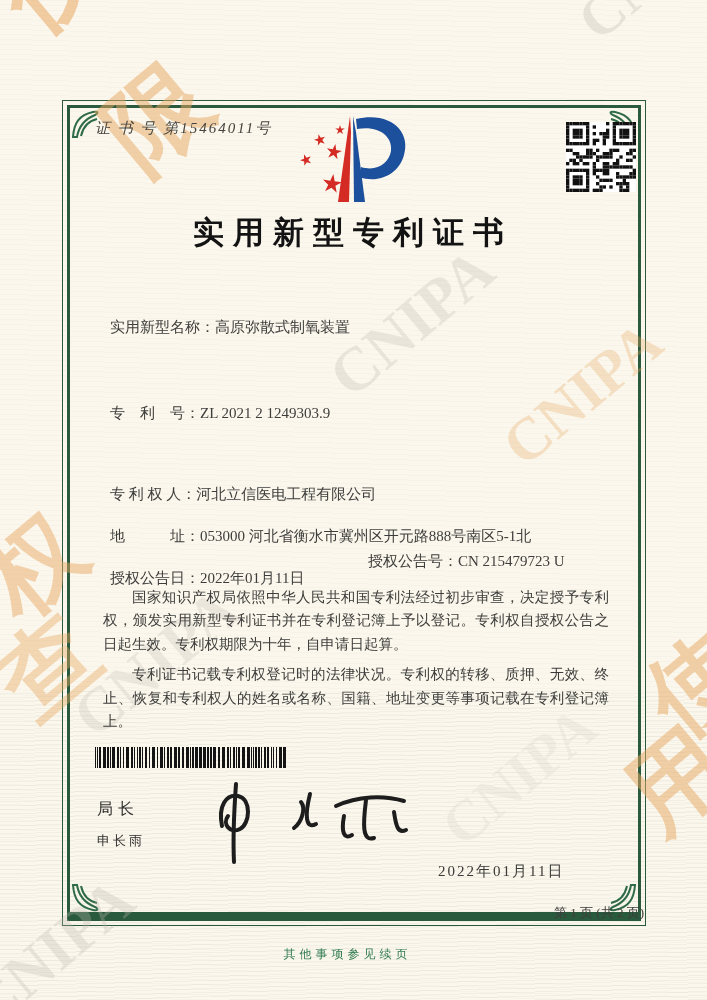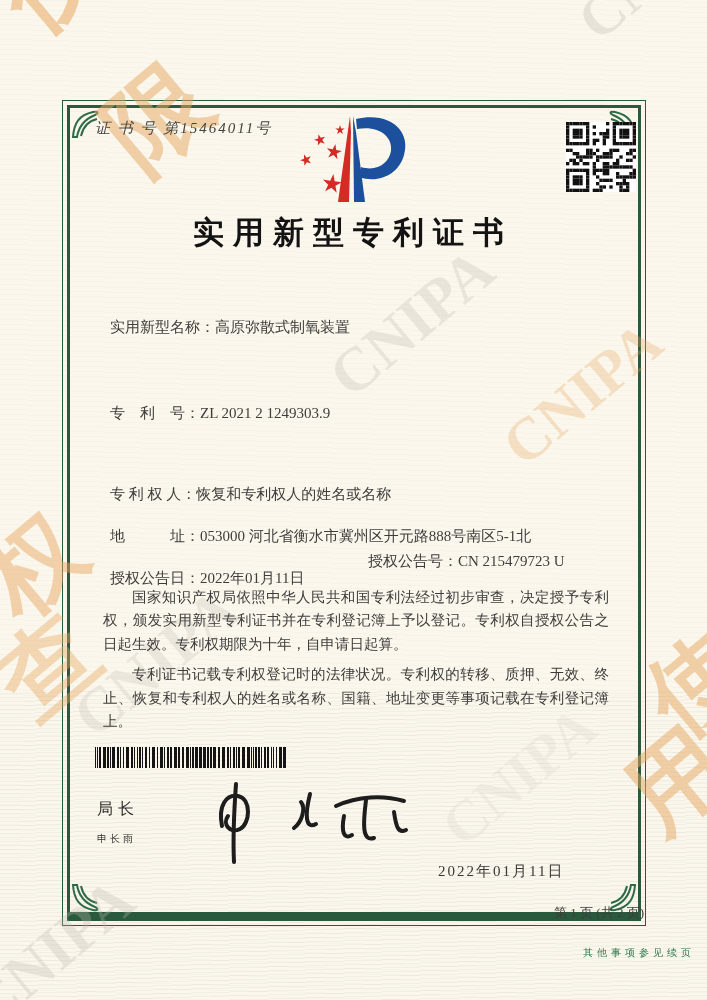--- a/index.html
+++ b/index.html
@@ -51,30 +51,30 @@
   .field-label{color:#3d3d3b;}
   .field-value{color:#3d3d3b;margin-top:33px;}
   .grant-no{position:absolute; left:273px; top:0;}
   .body-text{
     position:absolute; left:95px; top:586px; width:522px; font-size:14.5px;
     line-height:1.62; text-align:justify; color:#3d3d3b; z-index:4;
   }
   .body-text p{margin:0 8px 7px; text-indent:2em;}
   .barcode{position:absolute; left:95px; top:747px; width:196px; height:21px; z-index:4;}
   .signer-title{position:absolute; left:97px; top:799px; font-size:16px; letter-spacing:5px; color:#2e2e2c; z-index:4;}
-  .signer-name{position:absolute; left:97px; top:832px; font-size:10px; letter-spacing:3px; color:#2e2e2c; z-index:4;}
+  .signer-name{position:absolute; left:97px; top:832px; font-size:13px; letter-spacing:3px; color:#2e2e2c; z-index:4;}
   .signature{position:absolute; left:198px; top:772px; width:230px; height:95px; z-index:4;}
   .issue-date{position:absolute; left:438px; top:862px; font-size:15px; letter-spacing:2px; color:#3a3a38; z-index:4;}
   .page-number{
     position:absolute; left:62px; top:904px; width:582px; text-align:right;
     font-size:13px; color:#3d3d3b; z-index:4;
   }
   .continuation-note{
-    position:absolute; left:0; top:946px; width:695px; text-align:right;
-    font-size:10px; letter-spacing:4px; color:var(--footer-green,#2f7a4e); z-index:4;
+    position:absolute; left:0; top:946px; width:695px; text-align:center;
+    font-size:12px; letter-spacing:4px; color:var(--footer-green,#2f7a4e); z-index:4;
   }
 </style>
 </head>
 <body>
 
 <div class="page">
 
   <div class="texture-light"></div>
   <div class="texture-strong"></div>
   <div class="watermark-layer" id="watermark-layer">
@@ -345,21 +345,21 @@
 
   <div class="title">实用新型专利证书</div>
 
   <div class="field-row" style="top:301px">
     <span class="field-label">实用新型名称：</span><span class="field-value">高原弥散式制氧装置</span>
   </div>
   <div class="field-row" style="top:387px">
     <span class="field-label">专　利　号：</span><span class="field-value">ZL 2021 2 1249303.9</span>
   </div>
   <div class="field-row" style="top:468px">
-    <span class="field-label">专 利 权 人：</span><span class="field-value">恢复和专利权人的姓名或名称</span>
+    <span class="field-label">专 利 权 人：</span><span class="field-value">河北立信医电工程有限公司</span>
   </div>
   <div class="field-row" style="top:510px">
     <span class="field-label">地　　　址：</span><span class="field-value">053000 河北省衡水市冀州区开元路888号南区5-1北</span>
   </div>
   <div class="field-row" style="top:552px">
     <span class="field-label">授权公告日：</span><span class="field-value">2022年01月11日</span>
     <span class="grant-no"><span>授权公告号：</span><span>CN 215479723 U</span></span>
   </div>
 
   <div class="body-text">

